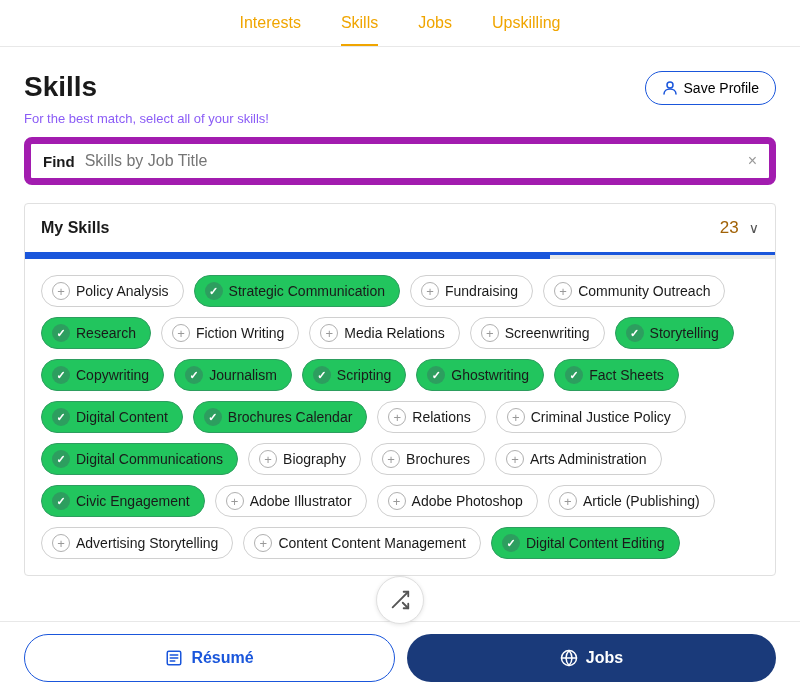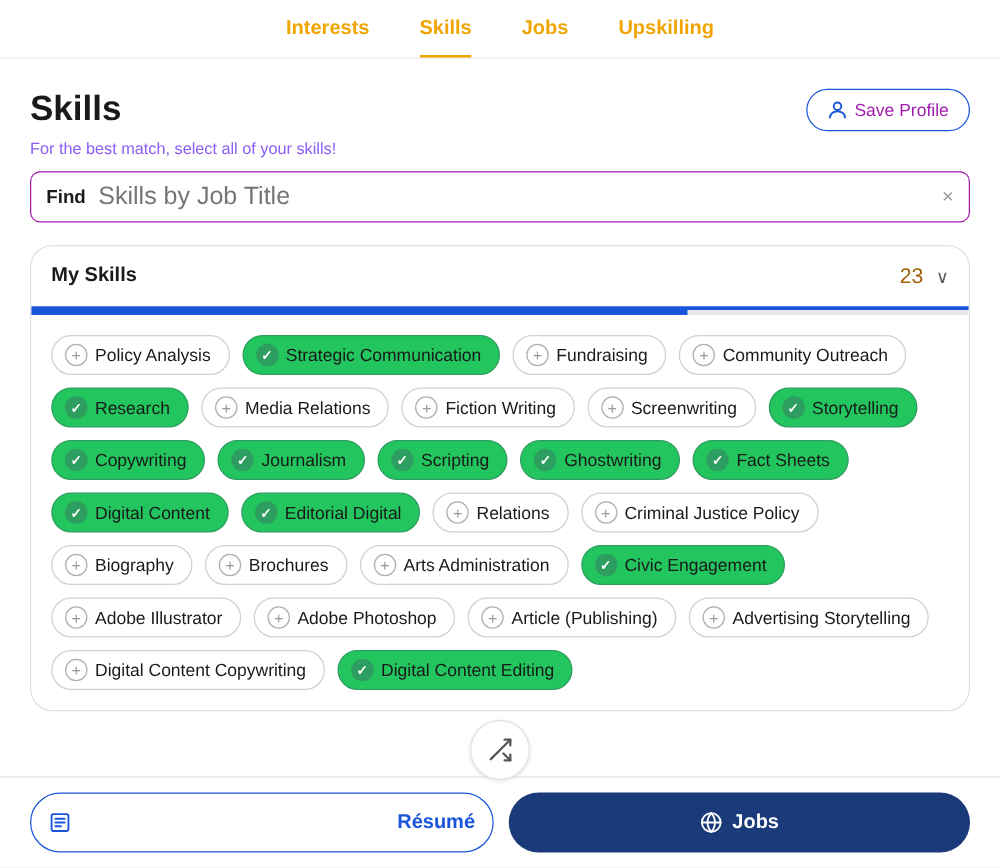--- a/index.html
+++ b/index.html
@@ -20,21 +20,20 @@
       display: flex;
       flex-direction: column;
     }
     .nav-tabs {
       background: white;
       display: flex;
       justify-content: center;
       gap: 40px;
       padding: 14px 0 0 0;
       border-bottom: 1px solid #e8e8e8;
-      font-weight: bold;
     }
     .nav-tab {
       font-size: 16px;
       color: #f0a500;
       padding-bottom: 12px;
       cursor: pointer;
       border-bottom: 2px solid transparent;
     }
     .nav-tab.active {
       color: #f0a500;
@@ -60,62 +59,62 @@
     .page-title {
       font-size: 28px;
       font-weight: 700;
       color: #1a1a1a;
     }
     .save-profile-btn {
       display: flex;
       gap: 6px;
       border: 1.5px solid #1a56db;
       background: white;
-      color: #a21caf;
+      color: #000000;
       border-radius: 20px;
       padding: 8px 16px;
       font-size: 14px;
       cursor: pointer;
       font-weight: 500;
     }
     .subtitle {
       font-size: 13px;
       color: #8b5cf6;
       margin-bottom: 11px;
     }
     .find-bar {
       display: flex;
       align-items: center;
-      border: 1px solid #a21caf;
+      border: 7px solid #a21caf;
       border-radius: 8px;
       padding: 8px 12px;
       margin-bottom: 18px;
       gap: 10px;
       background: white;
     }
     .find-label {
       font-weight: 600;
       font-size: 15px;
       color: #1a1a1a;
     }
     .find-input {
       flex: 1;
       border: none;
       outline: none;
-      font-size: 20px;
+      font-size: 16px;
       color: #999;
     }
     .find-clear {
       color: #999;
       cursor: pointer;
       font-size: 16px;
     }
     .skills-section {
       border: 1px solid #e0e0e0;
-      border-radius: 18px;
+      border-radius: 4px;
       padding: 0;
       overflow: hidden;
     }
     .skills-header {
       display: flex;
       align-items: center;
       justify-content: space-between;
       padding: 14px 16px;
       border-bottom: 3px solid #1a56db;
       cursor: pointer;
@@ -217,21 +216,21 @@
       border: 1.5px solid #1a56db;
       background: white;
       color: #1a56db;
       border-radius: 25px;
       padding: 14px;
       font-size: 16px;
       font-weight: 600;
       cursor: pointer;
       display: flex;
       align-items: center;
-      justify-content: space-between;
+      justify-content: center;
       gap: 8px;
     }
     .jobs-btn {
       flex: 1;
       border: none;
       background: #1a3a7a;
       color: white;
       border-radius: 25px;
       padding: 14px;
       font-size: 16px;
@@ -324,28 +323,28 @@
           <div class="chip">
             <div class="chip-icon-add"></div>
             <span>Community Outreach</span>
           </div>
           <div class="chip selected">
             <div class="chip-icon-check"></div>
             <span>Research</span>
           </div>
           <div class="chip">
             <div class="chip-icon-add"></div>
+            <span>Fiction Writing</span>
+          </div>
+          <div class="chip">
+            <div class="chip-icon-add"></div>
             <span>Media Relations</span>
           </div>
           <div class="chip">
             <div class="chip-icon-add"></div>
-            <span>Fiction Writing</span>
-          </div>
-          <div class="chip">
-            <div class="chip-icon-add"></div>
             <span>Screenwriting</span>
           </div>
           <div class="chip selected">
             <div class="chip-icon-check"></div>
             <span>Storytelling</span>
           </div>
           <div class="chip selected">
             <div class="chip-icon-check"></div>
             <span>Copywriting</span>
           </div>
@@ -364,30 +363,34 @@
           <div class="chip selected">
             <div class="chip-icon-check"></div>
             <span>Fact Sheets</span>
           </div>
           <div class="chip selected">
             <div class="chip-icon-check"></div>
             <span>Digital Content</span>
           </div>
           <div class="chip selected">
             <div class="chip-icon-check"></div>
-            <span>Editorial Digital</span>
+            <span>Brochures Calendar</span>
           </div>
           <div class="chip">
             <div class="chip-icon-add"></div>
             <span>Relations</span>
           </div>
           <div class="chip">
             <div class="chip-icon-add"></div>
             <span>Criminal Justice Policy</span>
           </div>
+          <div class="chip selected">
+            <div class="chip-icon-check"></div>
+            <span>Digital Communications</span>
+          </div>
           <div class="chip">
             <div class="chip-icon-add"></div>
             <span>Biography</span>
           </div>
           <div class="chip">
             <div class="chip-icon-add"></div>
             <span>Brochures</span>
           </div>
           <div class="chip">
             <div class="chip-icon-add"></div>
@@ -408,21 +411,21 @@
           <div class="chip">
             <div class="chip-icon-add"></div>
             <span>Article (Publishing)</span>
           </div>
           <div class="chip">
             <div class="chip-icon-add"></div>
             <span>Advertising Storytelling</span>
           </div>
           <div class="chip">
             <div class="chip-icon-add"></div>
-            <span>Digital Content Copywriting</span>
+            <span>Content Content Management</span>
           </div>
           <div class="chip selected">
             <div class="chip-icon-check"></div>
             <span>Digital Content Editing</span>
           </div>
         </div>
     </div>
 
     <button class="shuffle-btn">
       <svg width="22" height="22" viewBox="0 0 24 24" fill="none" stroke="#555" stroke-width="2" stroke-linecap="round" stroke-linejoin="round">

